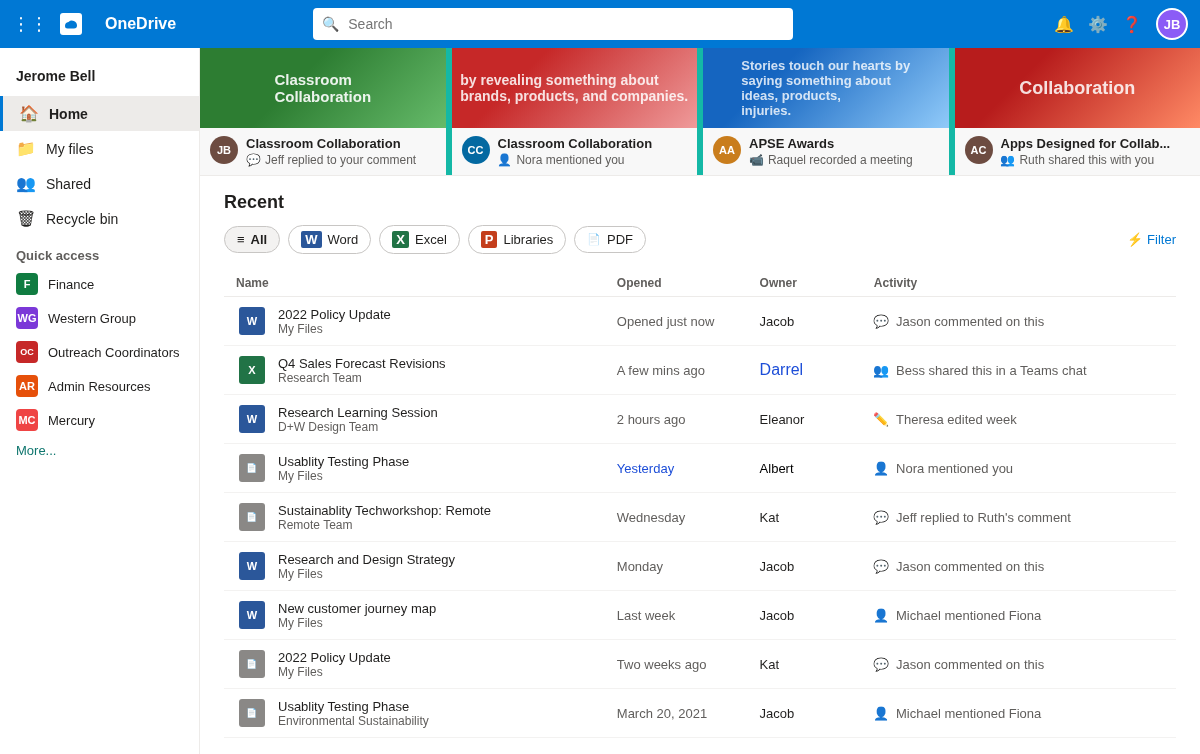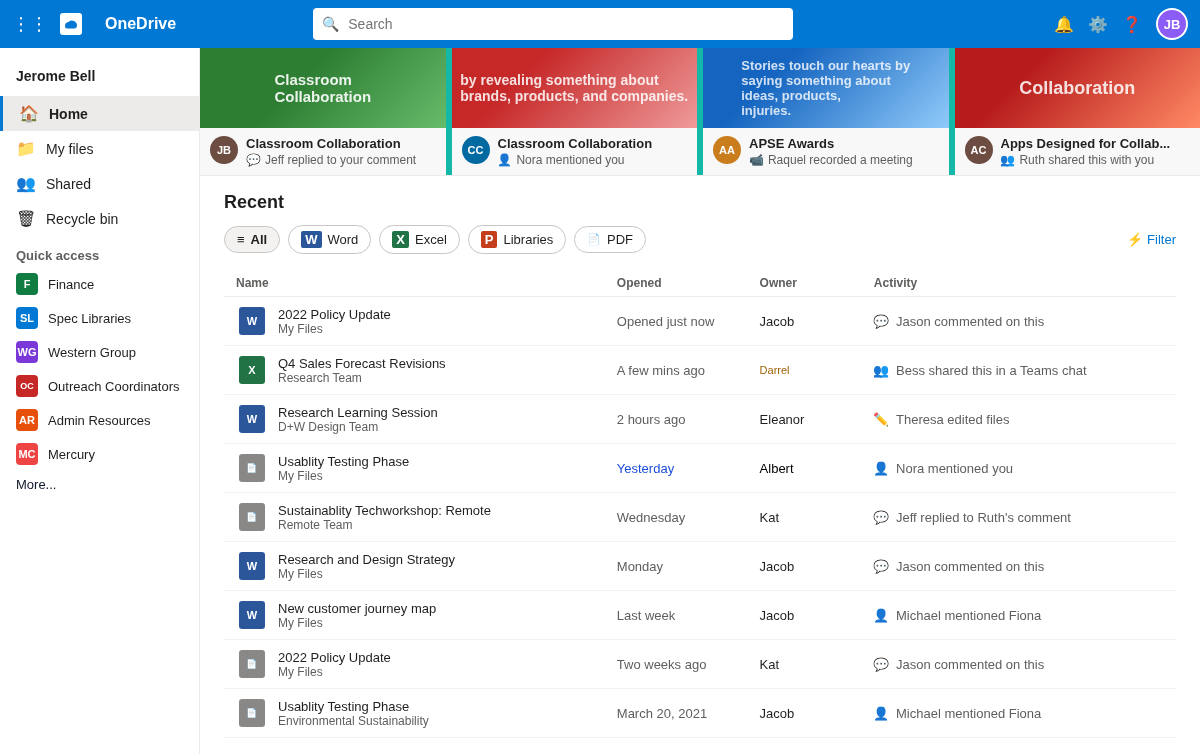--- a/index.html
+++ b/index.html
@@ -37,21 +37,21 @@
     .sidebar-section { font-size: 13px; font-weight: 600; padding: 12px 16px 4px; color: #605e5c; }
     .quick-access-item {
       display: flex; align-items: center; gap: 10px;
       padding: 6px 16px; cursor: pointer; font-size: 13px; color: #201f1e;
     }
     .qa-icon {
       width: 22px; height: 22px; border-radius: 4px;
       display: flex; align-items: center; justify-content: center;
       font-size: 11px; font-weight: 700; color: #fff; flex-shrink: 0;
     }
-    .more-link { padding: 6px 16px; color: #0f172a; font-size: 13px; cursor: pointer; }
+    .more-link { padding: 6px 16px; color: #0f766e; font-size: 13px; cursor: pointer; }
 
     
     .main { flex: 1; overflow-y: auto; padding: 0; }
 
     
     .featured-row {
       display: flex; gap: 0; overflow-x: hidden;
       border-bottom: 1px solid #edebe9;
     }
     .featured-card {
@@ -152,24 +152,20 @@
       <span>Recycle bin</span>
     </div>
 
     <div class="sidebar-section">Quick access</div>
 
     <div class="quick-access-item">
       <div class="qa-icon" style="background:#107c41;">F</div>
       <span>Finance</span>
     </div>
     <div class="quick-access-item">
-      <div class="qa-icon" style="background:#0078d4;">SL</div>
-      <span>Spec Libraries</span>
-    </div>
-    <div class="quick-access-item">
       <div class="qa-icon" style="background:#7b38d8;">WG</div>
       <span>Western Group</span>
     </div>
     <div class="quick-access-item">
       <div class="qa-icon" style="background:#c62828; font-size:9px;">OC</div>
       <span>Outreach Coordinators</span>
     </div>
     <div class="quick-access-item">
       <div class="qa-icon" style="background:#e6500a;">AR</div>
       <span>Admin Resources</span>
@@ -318,21 +314,21 @@
         <div class="file-icon">
                     <div class="excel-icon">X</div>
                   </div>
         <div>
           <div class="file-name">Q4 Sales Forecast Revisions</div>
           <div class="file-location">Research Team</div>
         </div>
       </div>
     </td>
     <td style="color:#605e5c; font-size:13px;">A few mins ago</td>
-    <td style="color:#a16207; font-size:11px;">Darrel</td>
+    <td style="color:#1d4ed8; font-size:16px;">Darrel</td>
     <td>
       <div class="activity-cell">
         <span>👥</span>
         <span>Bess shared this in a Teams chat</span>
       </div>
     </td>
   </tr>
             <tr>
     <td>
       <div class="file-name-cell">
@@ -343,21 +339,21 @@
           <div class="file-name">Research Learning Session</div>
           <div class="file-location">D+W Design Team</div>
         </div>
       </div>
     </td>
     <td style="color:#605e5c; font-size:13px;">2 hours ago</td>
     <td style="color:#201f1e; font-size:13px;">Eleanor</td>
     <td>
       <div class="activity-cell">
         <span>✏️</span>
-        <span>Theresa edited files</span>
+        <span>Theresa edited week</span>
       </div>
     </td>
   </tr>
             <tr>
     <td>
       <div class="file-name-cell">
         <div class="file-icon">
                     <div class="generic-icon" style="background:#8a8886; font-size:9px;">📄</div>
                   </div>
         <div>

